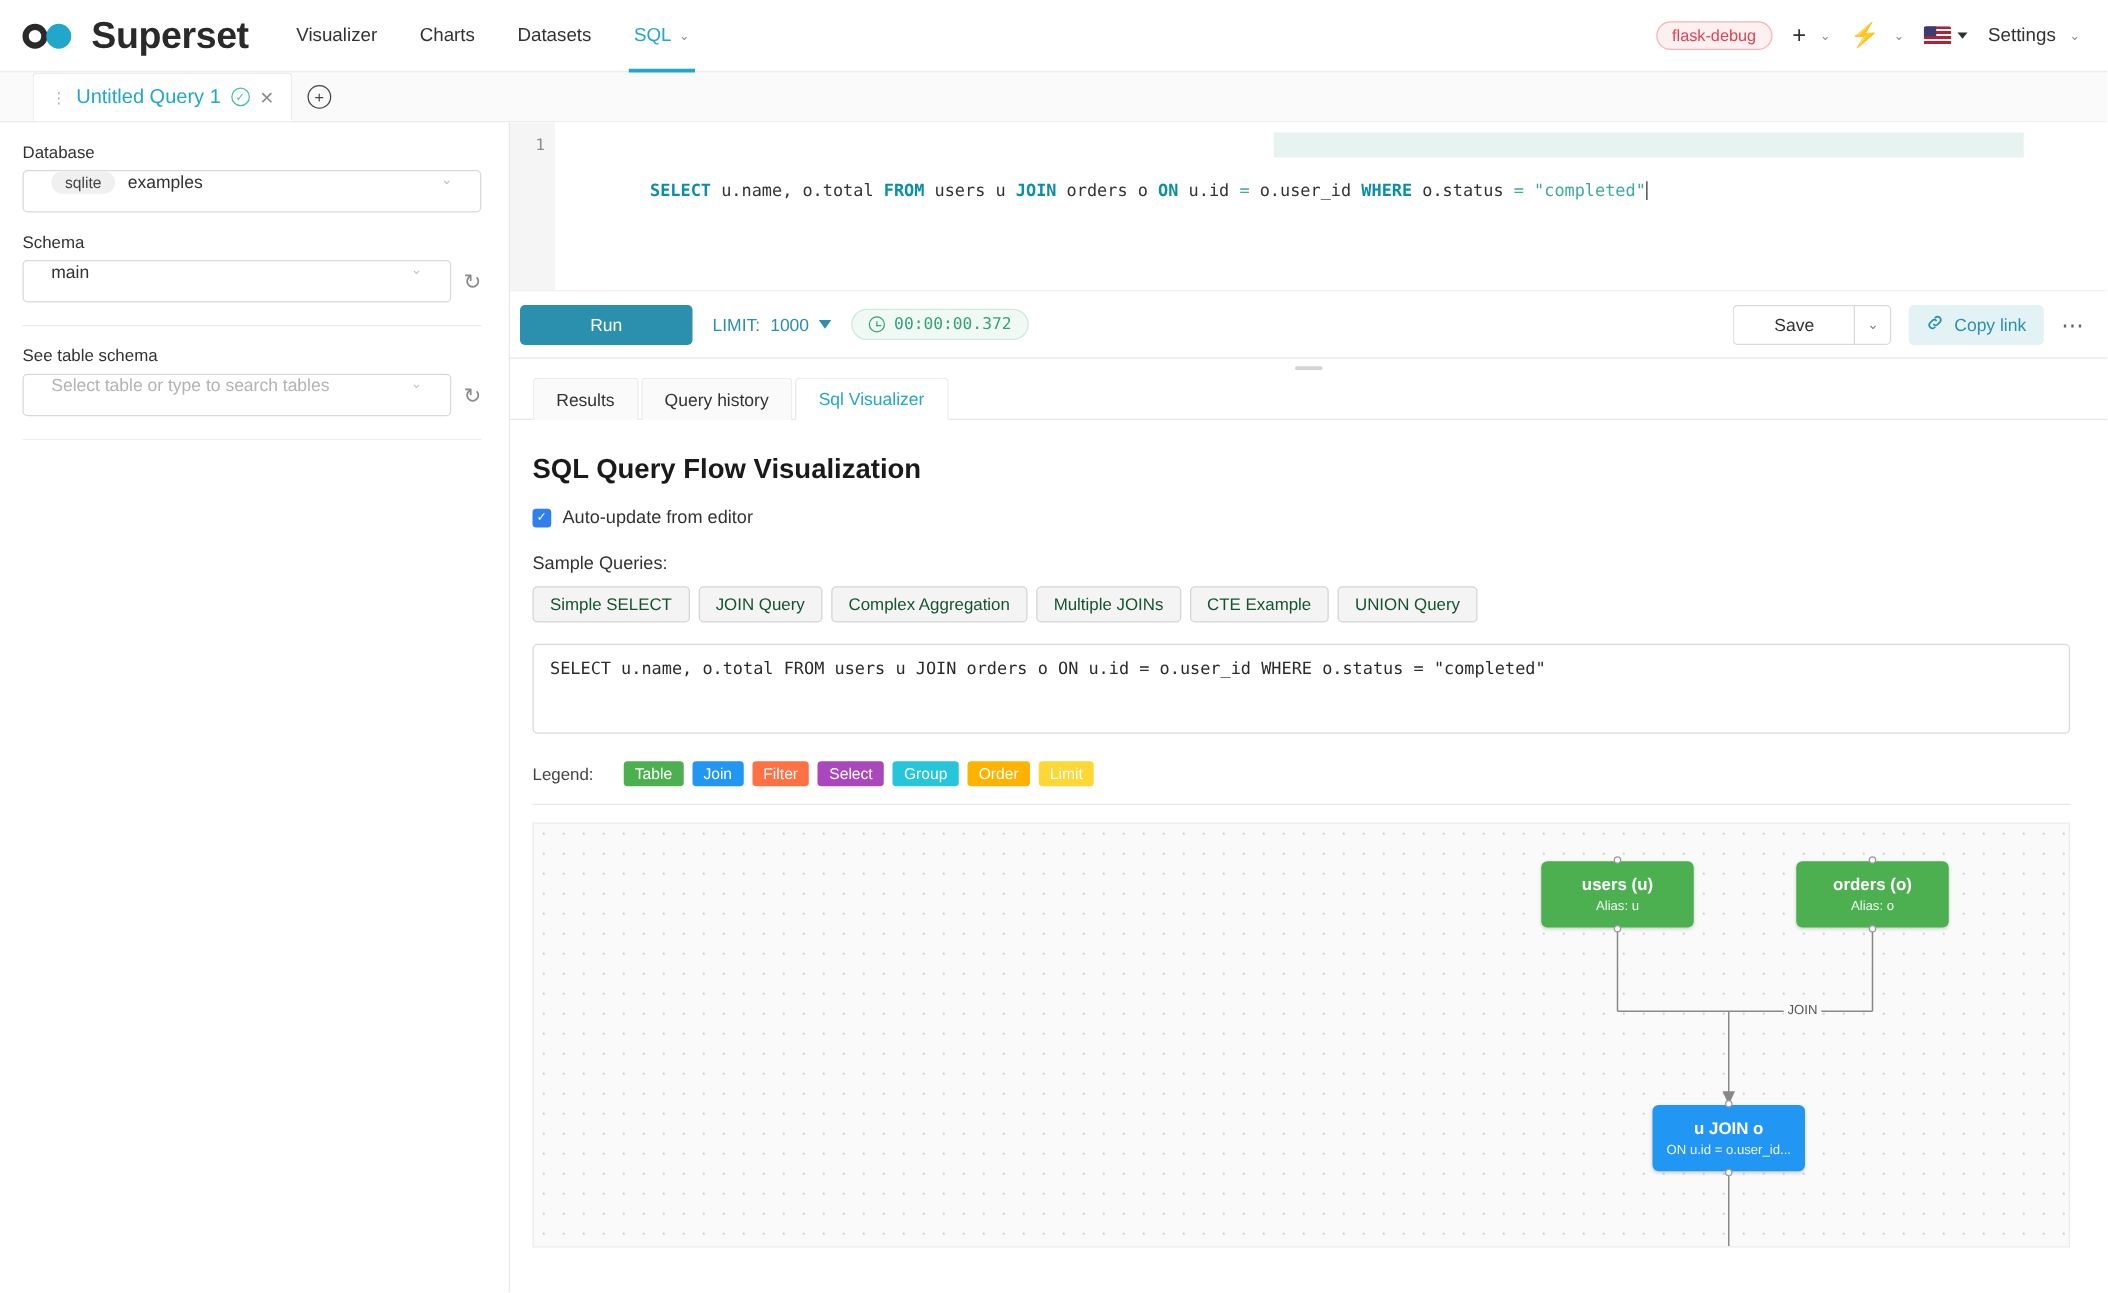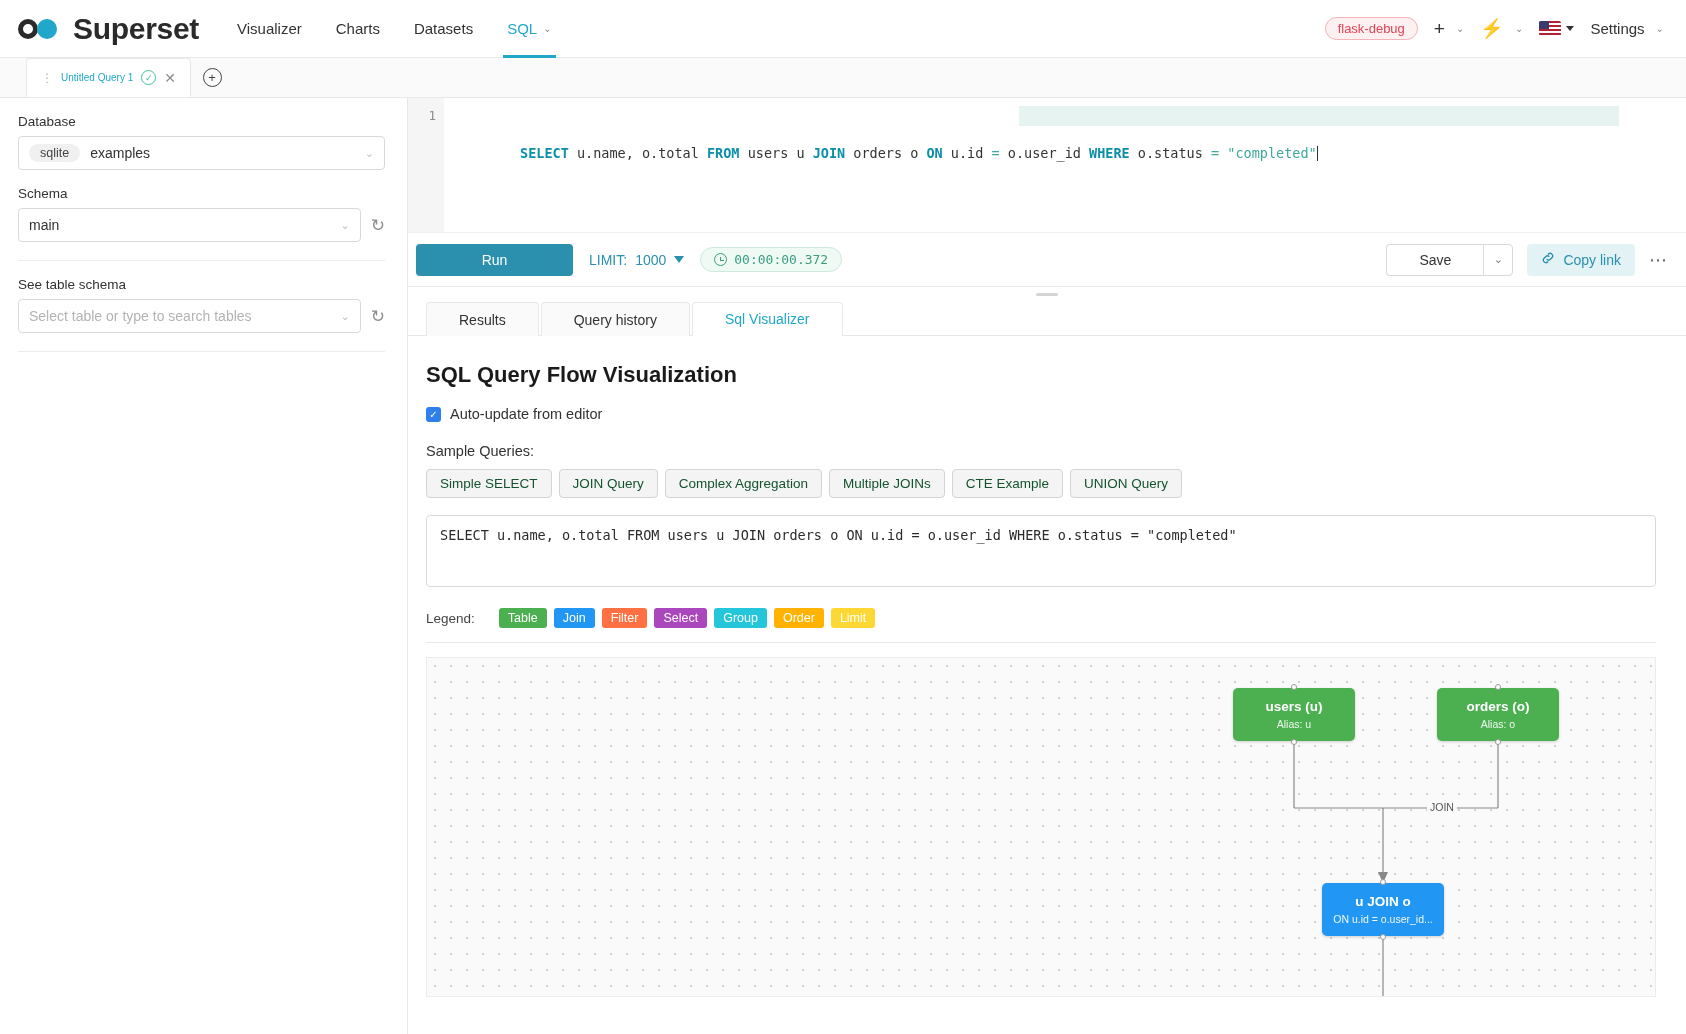--- a/index.html
+++ b/index.html
@@ -55,21 +55,21 @@
   .tabstrip {
     height: 40px; background: #fafafa; border-bottom: 1px solid #e8e8e8;
     display: flex; align-items: flex-end; padding-left: 26px;
   }
   .qtab {
     height: 39px; display: flex; align-items: center; gap: 8px;
     background: #fff; border: 1px solid #e8e8e8; border-bottom: 1px solid #fff;
     padding: 0 14px; border-radius: 4px 4px 0 0; cursor: pointer;
   }
   .drag-dots { color: #b0b0b0; font-size: 12px; line-height: 8px; letter-spacing: 0; }
-  .qtab-label { font-size: 10px; color: #20a7c9; }
+  .qtab-label { font-size: 16px; color: #20a7c9; }
   .check-circle {
     width: 15px; height: 15px; border-radius: 50%; border: 1.5px solid #44c0a0;
     color: #44c0a0; font-size: 9px; display: flex; align-items: center; justify-content: center;
   }
   .close-x { color: #8c8c8c; font-size: 14px; cursor: pointer; }
   .addtab {
     width: 42px; height: 39px; display: flex; align-items: center; justify-content: center;
     cursor: pointer;
   }
   .plus-circle {
@@ -82,21 +82,21 @@
   .body-split { display: flex; height: calc(1034px - 58px - 40px); }
 
   
   .leftpanel {
     width: 408px; border-right: 1px solid #e8e8e8; padding: 16px 22px 0 18px;
     background: #fff; flex-shrink: 0;
   }
   .field-label { font-size: 13.5px; color: #323232; margin-bottom: 7px; }
   .select-box {
     height: 34px; border: 1px solid #d9d9d9; border-radius: 4px; background: #fff;
-    display: flex; align-items: center; padding: 0 10px; gap: 10px; cursor: pointer;
+    display: flex; align-items: flex-start; padding: 0 22px; gap: 10px; cursor: pointer;
   }
   .db-pill {
     background: #f0f0f0; border-radius: 11px; padding: 2px 11px;
     font-size: 12.5px; color: #444;
   }
   .select-value { font-size: 14px; color: #323232; }
   .select-placeholder { font-size: 14px; color: #b3b3b3; }
   .chev { margin-left: auto; color: #bfbfbf; font-size: 11px; }
   .field-block { margin-bottom: 16px; }
   .row-with-refresh { display: flex; align-items: center; gap: 10px; }
@@ -127,21 +127,21 @@
   .str { color: #3fa99b; }
   .caret-bar { display: inline-block; width: 1px; height: 15px; background: #333;
     vertical-align: -3px; }
 
   
   .runbar {
     height: 54px; display: flex; align-items: center; gap: 16px;
     padding: 0 18px 0 8px; border-bottom: 1px solid #e8e8e8;
   }
   .btn-run {
-    width: 157px; height: 32px; background: #2a90ad; color: #fff; border-radius: 4px;
+    width: 138px; height: 32px; background: #2a90ad; color: #fff; border-radius: 4px;
     font-size: 14px; display: flex; align-items: center; justify-content: center;
     cursor: pointer; border: none;
   }
   .limit-ctl { display: flex; align-items: center; gap: 8px; color: #2a90ad;
                font-size: 14px; cursor: pointer; }
   .limit-ctl .tri { width: 0; height: 0; border-left: 5px solid transparent;
     border-right: 5px solid transparent; border-top: 7px solid #2a90ad; }
   .timer-pill {
     border: 1px solid #cfe9dd; background: #f0faf5; color: #3a9e7e;
     border-radius: 16px; padding: 4px 13px; font-size: 13px;
@@ -174,21 +174,21 @@
     cursor: pointer;
   }
   .ellipsis-btn { color: #666; font-size: 18px; letter-spacing: 1px; cursor: pointer; line-height: 1; }
 
   .drag-handle-row { height: 14px; display: flex; align-items: center; justify-content: center; }
   .drag-handle { width: 22px; height: 3px; background: #d4d4d4; border-radius: 2px; }
 
   
   .resulttabs { display: flex; gap: 0; padding-left: 18px; border-bottom: 1px solid #e8e8e8; }
   .rtab {
-    height: 34px; padding: 0 32px; font-size: 14px; color: #323232;
+    height: 34px; padding: 0 18px; font-size: 14px; color: #323232;
     border: 1px solid #e8e8e8; border-bottom: none; background: #fafafa;
     border-radius: 4px 4px 0 0; display: flex; align-items: center;
     cursor: pointer; margin-right: 2px; position: relative; top: 1px;
   }
   .rtab.active { background: #fff; color: #20a7c9; border-bottom: 1px solid #fff; }
 
   
   .viz-scroll { flex: 1; overflow: hidden; padding: 26px 30px 0 18px; }
   .viz-title { font-size: 22px; font-weight: bold; color: #1a1a1a; margin-bottom: 18px; }
   .viz-check-row { display: flex; align-items: center; gap: 9px; margin-bottom: 21px; }

